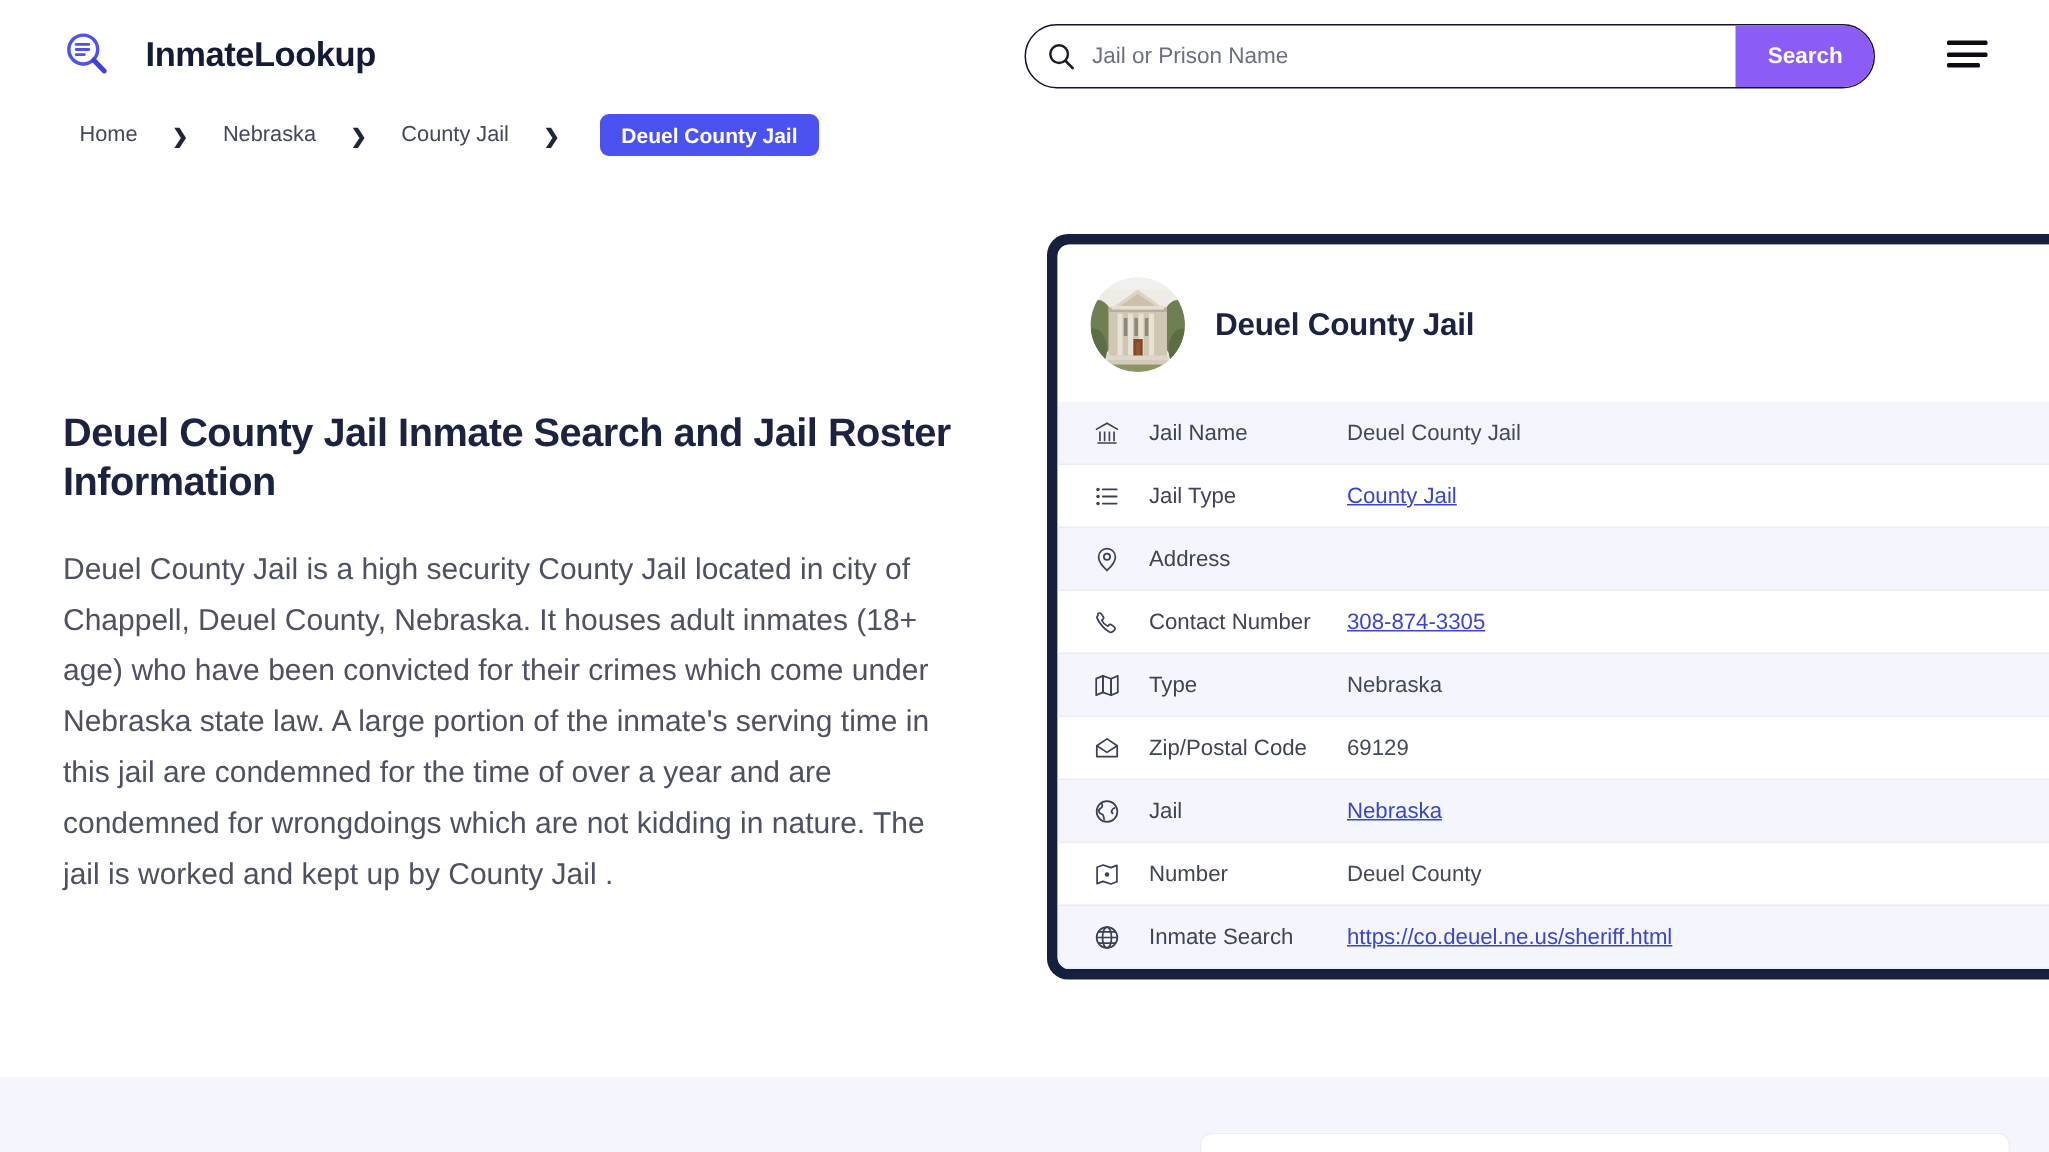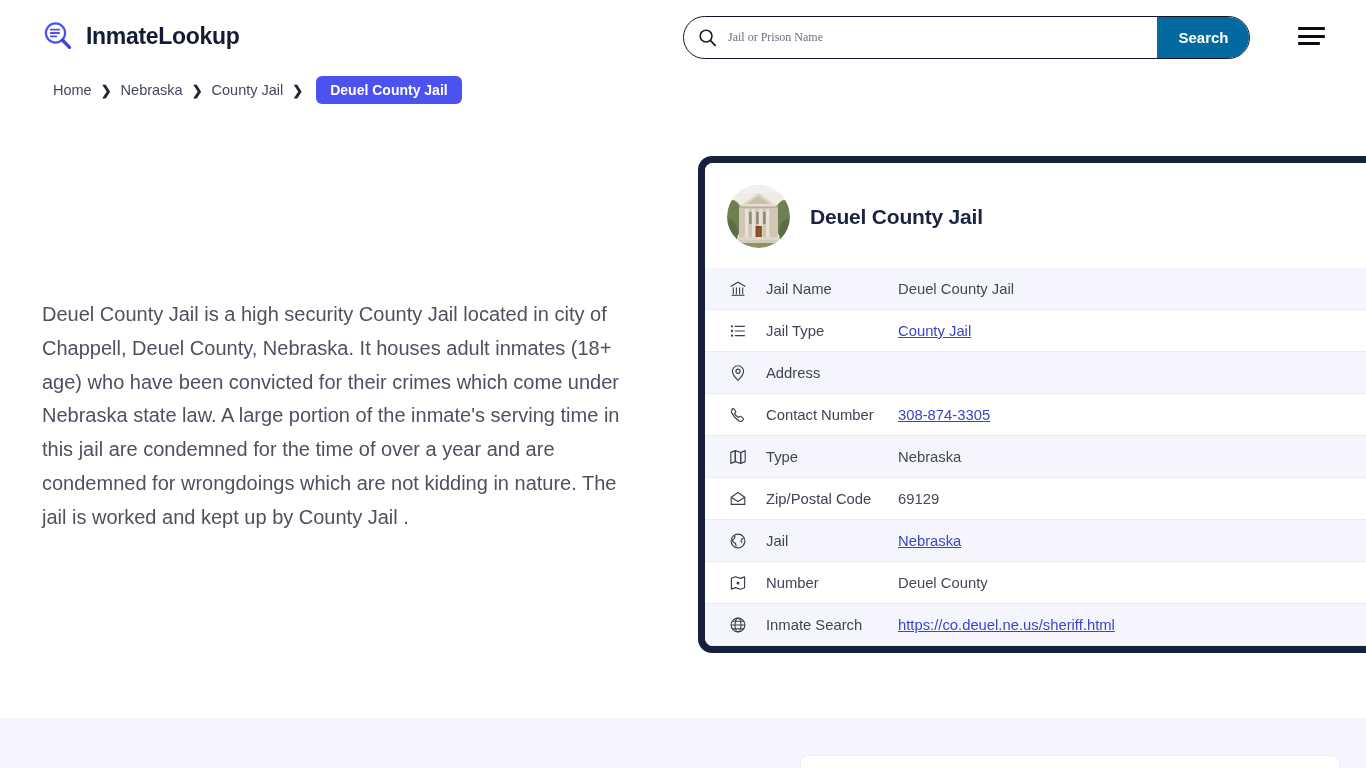--- a/index.html
+++ b/index.html
@@ -22,21 +22,21 @@
     background: #ffffff;
     display: flex;
     align-items: center;
   }
   .brand {
     position: absolute;
     left: 42px;
     top: 20px;
     display: flex;
     align-items: center;
-    gap: 12px;
+    gap: 23px;
     text-decoration: none;
     cursor: pointer;
   }
   .brand-icon {
     width: 32px;
     height: 32px;
     display: block;
   }
   .brand-text {
     font-size: 23px;
@@ -65,36 +65,36 @@
     height: 19px;
     margin-left: 14px;
     flex: 0 0 auto;
     display: block;
   }
   .search-input {
     flex: 1 1 auto;
     border: none;
     outline: none;
     background: transparent;
-    font-family: Liberation Serif, serif;
-    font-size: 12px;
+    font-family: Liberation Sans, sans-serif;
+    font-size: 15px;
     color: #3d4152;
     padding: 0 10px 0 11px;
     height: 100%;
   }
   .search-input::placeholder {
     color: #6b6f80;
     opacity: 1;
   }
   .search-btn {
     flex: 0 0 auto;
     align-self: stretch;
     width: 93px;
     border: none;
-    background: #0369a1;
+    background: #8b5cf6;
     color: #ffffff;
     font-family: "Liberation Sans", sans-serif;
     font-size: 15px;
     font-weight: 700;
     cursor: pointer;
     border-radius: 0 21px 21px 0;
     margin-right: -1px;
   }
 
   .hamburger {
@@ -120,21 +120,21 @@
   .hamburger span:nth-child(2) { width: 27px; }
   .hamburger span:nth-child(3) { width: 22px; }
 
   
   .breadcrumb {
     position: absolute;
     left: 53px;
     top: 76px;
     display: flex;
     align-items: center;
-    gap: 0;
+    gap: 14px;
     font-size: 14.5px;
   }
   .crumb {
     color: #42485c;
     text-decoration: none;
     cursor: pointer;
     white-space: nowrap;
   }
   .crumb-sep {
     display: inline-block;
@@ -320,20 +320,21 @@
   <a class="crumb" href="#">Home</a>
   <span class="crumb-sep">❯</span>
   <a class="crumb" href="#">Nebraska</a>
   <span class="crumb-sep">❯</span>
   <a class="crumb" href="#">County Jail</a>
   <span class="crumb-sep">❯</span>
   <span class="crumb-current">Deuel County Jail</span>
 </nav>
 
 <div class="left-col">
+  <h1 class="page-title">Deuel County Jail Inmate Search and Jail Roster Information</h1>
   <p class="body-para">Deuel County Jail is a high security County Jail located in city of Chappell, Deuel County, Nebraska. It houses adult inmates (18+ age) who have been convicted for their crimes which come under Nebraska state law. A large portion of the inmate's serving time in this jail are condemned for the time of over a year and are condemned for wrongdoings which are not kidding in nature. The jail is worked and kept up by County Jail .</p>
 </div>
 
 <div class="card-outer">
   <div class="card-inner">
 
     <div class="card-head">
       <span class="jail-photo">
         <svg viewBox="0 0 63 63" width="63" height="63" xmlns="http://www.w3.org/2000/svg">
           <defs>

